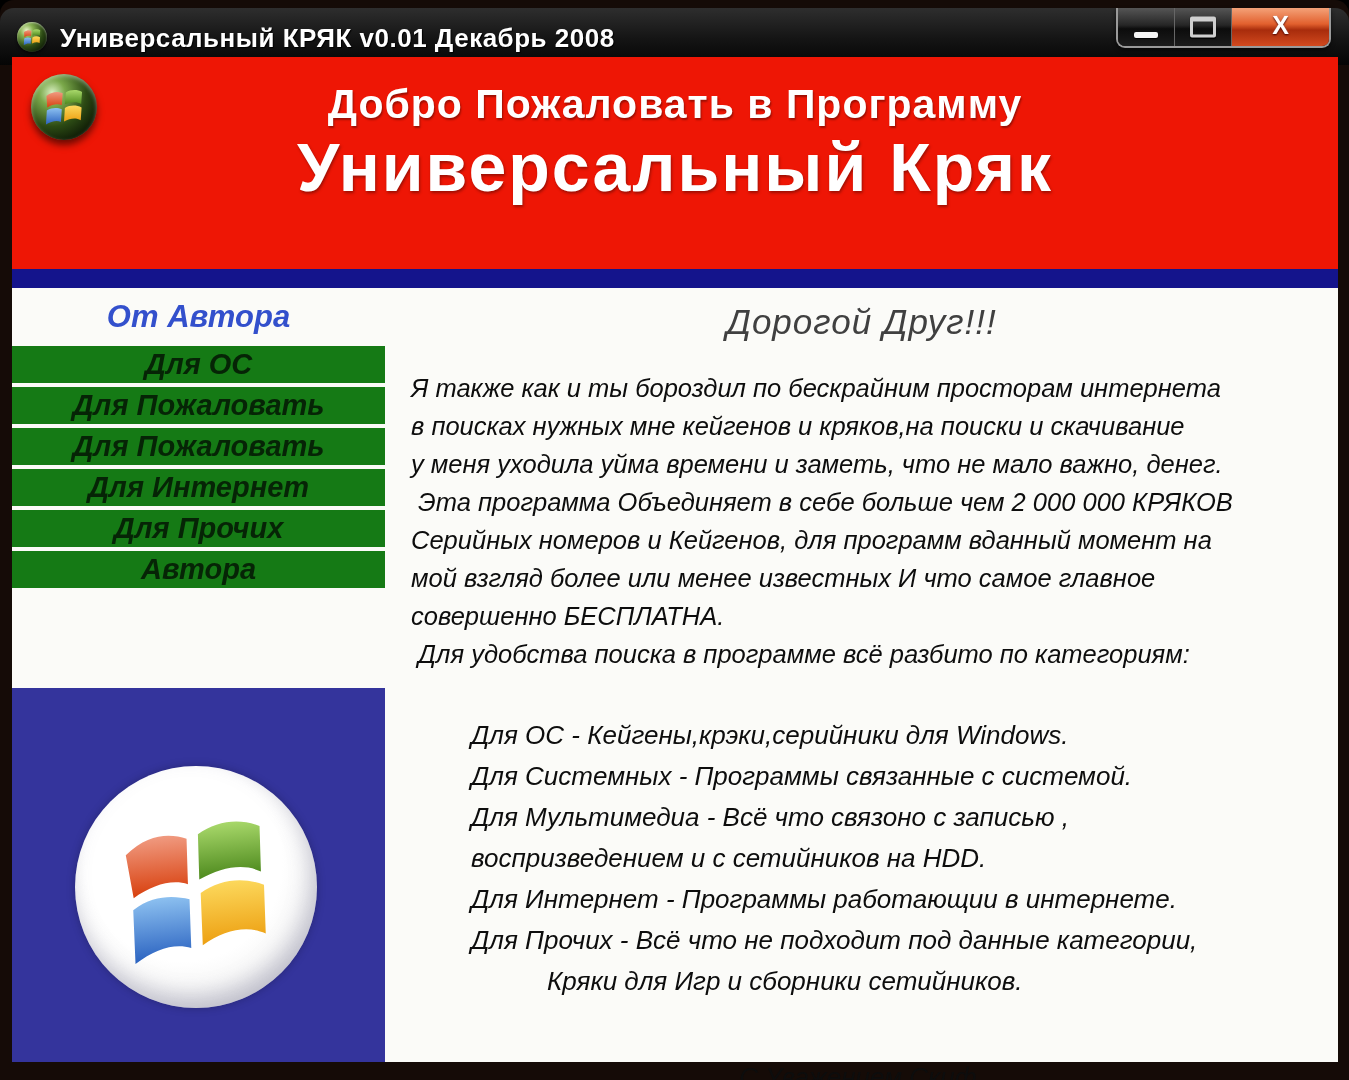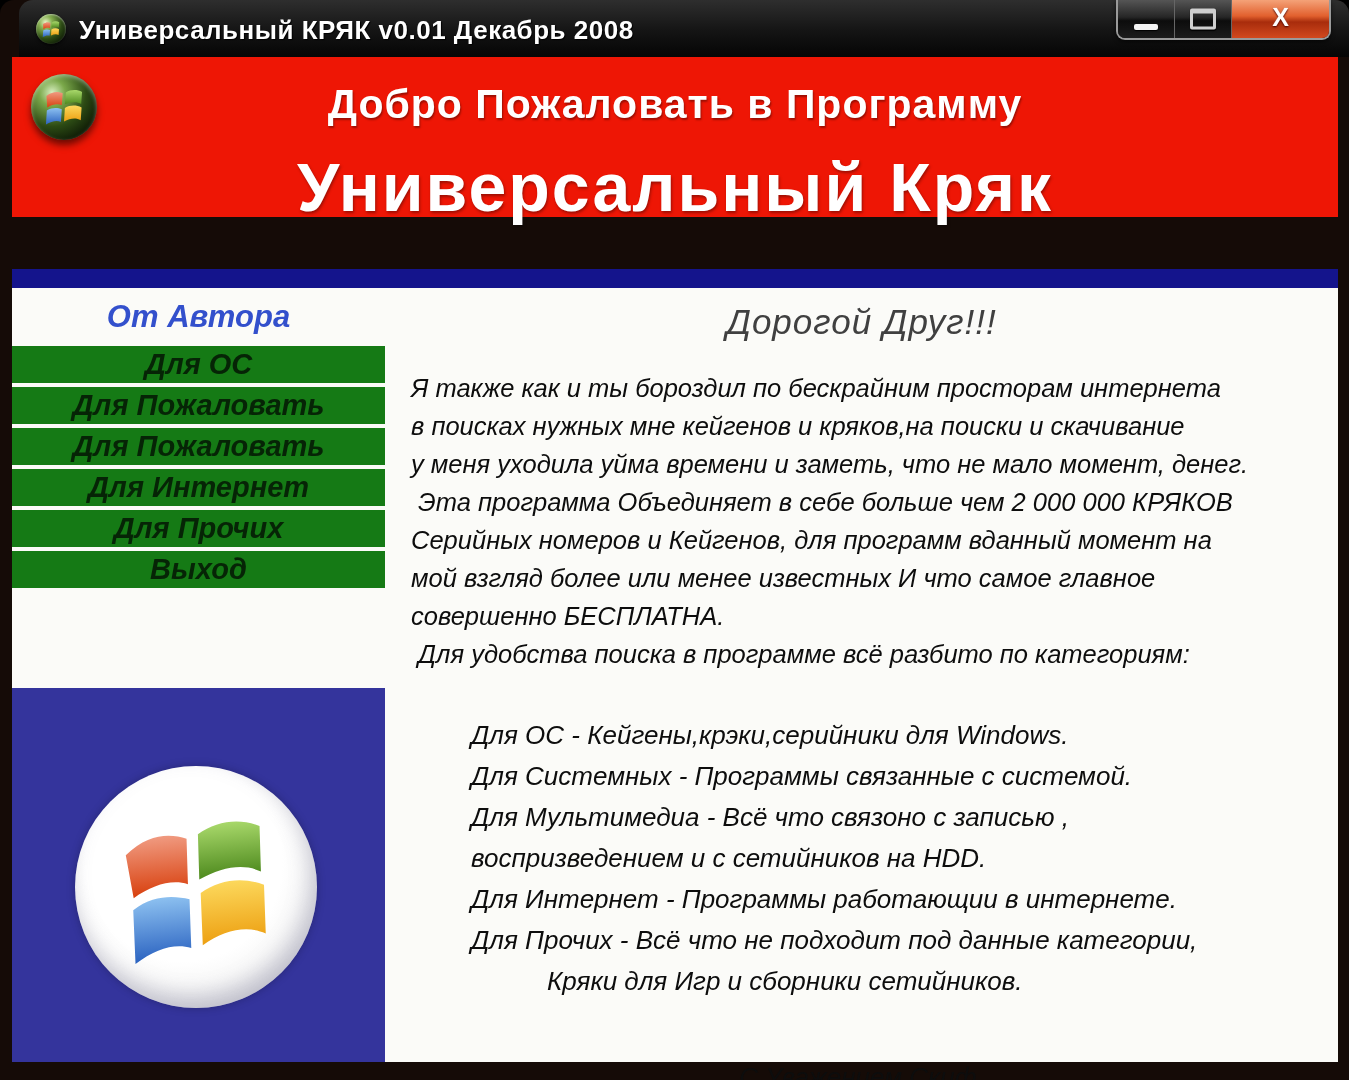--- a/index.html
+++ b/index.html
@@ -8,24 +8,23 @@
     background:#000; position:relative;
     font-family:"Liberation Sans", sans-serif;
   }
   .window {
     position:absolute; inset:0;
     background:#150b07;
     border-radius:14px 14px 0 0;
   }
   
   .titlebar {
-    position:absolute; left:0; top:0; right:0; height:57px;
+    position:absolute; left:0; top:8px; right:0; height:57px;
     background:linear-gradient(180deg,#2e2e2e 0%,#141414 55%,#050505 100%);
     border-radius:14px 14px 0 0;
-    margin-left:19px;
   }
   .title-icon {
     position:absolute; left:17px; top:14px; width:30px; height:30px;
     border-radius:50%;
     background:radial-gradient(circle at 32% 28%, #e8f4c8 0%, #86b050 22%, #2c4a14 55%, #0a1404 85%);
     box-shadow:0 2px 3px rgba(0,0,0,.6), inset 0 1px 2px rgba(255,255,255,.5);
   }
   .title-icon svg { position:absolute; left:5px; top:5px; }
   .title-text {
     position:absolute; left:60px; top:15px;
@@ -59,37 +58,37 @@
     width:20px; height:13px; border:3px solid #cfcfcf; border-top-width:5px;
     border-radius:2px; box-shadow:0 1px 1px #000;
   }
   .glyph-close {
     position:absolute; left:0; right:0; top:3px; text-align:center;
     color:#fff; font-weight:bold; font-size:25px;
     text-shadow:0 1px 2px #400, 0 -1px 1px #fff3;
   }
   
   .header {
-    position:absolute; left:12px; right:11px; top:57px; height:160px;
+    position:absolute; left:12px; right:11px; top:57px; height:212px;
     background:#ee1605;
   }
   .header-orb {
     position:absolute; left:19px; top:17px; width:66px; height:66px;
     border-radius:50%;
     background:radial-gradient(circle at 32% 28%, #d8eec0 0%, #7aa84a 20%, #2c4a14 52%, #0a1404 82%);
     box-shadow:0 5px 7px rgba(0,0,0,.55), inset 0 2px 4px rgba(255,255,255,.45);
   }
   .header-orb svg { position:absolute; left:11px; top:11px; }
   .welcome {
     padding-top:24px; text-align:center;
     color:#fff; font-weight:bold; font-size:41px; letter-spacing:1px;
     text-shadow:1px 2px 2px rgba(0,0,0,.35);
   }
   .apptitle {
-    margin-top:20px; text-align:center;
+    text-align:center;
     color:#fff; font-weight:bold; font-size:68px; letter-spacing:2px;
     text-shadow:1px 2px 3px rgba(0,0,0,.35);
   }
   
   .stripe {
     position:absolute; left:12px; right:11px; top:269px; height:19px;
     background:#14148c;
   }
   
   .content {
@@ -212,37 +211,37 @@
 
   <div class="content">
 
     <div class="sidebar">
       <div class="sidebar-active">От Автора</div>
       <div class="menu-btn">Для ОС</div>
       <div class="menu-btn">Для Пожаловать</div>
       <div class="menu-btn">Для Пожаловать</div>
       <div class="menu-btn">Для Интернет</div>
       <div class="menu-btn">Для Прочих</div>
-      <div class="menu-btn">Выход</div>
+      <div class="menu-btn">Автора</div>
       <div class="sidebar-blue">
         <div class="logo-circle">
           <svg width="168" height="168" viewBox="0 0 100 100">
               <use href="#winflag"></use>
             </svg>
         </div>
       </div>
     </div>
 
     <div class="main">
       <div class="main-heading">Дорогой Друг!!!</div>
 
       <div class="intro">
         <div>Я также как и ты бороздил по бескрайним просторам интернета</div>
         <div>в поисках нужных мне кейгенов и кряков,на поиски и скачивание</div>
-        <div>у меня уходила уйма времени и заметь, что не мало момент, денег.</div>
+        <div>у меня уходила уйма времени и заметь, что не мало важно, денег.</div>
         <div> Эта программа Объединяет в себе больше чем 2 000 000 КРЯКОВ</div>
         <div>Серийных номеров и Кейгенов, для программ вданный момент на</div>
         <div>мой взгляд более или менее известных И что самое главное</div>
         <div>совершенно БЕСПЛАТНА.</div>
         <div> Для удобства поиска в программе всё разбито по категориям:</div>
       </div>
 
       <div class="cats">
         <div>Для ОС - Кейгены,крэки,серийники для Windows.</div>
         <div>Для Системных - Программы связанные с системой.</div>

